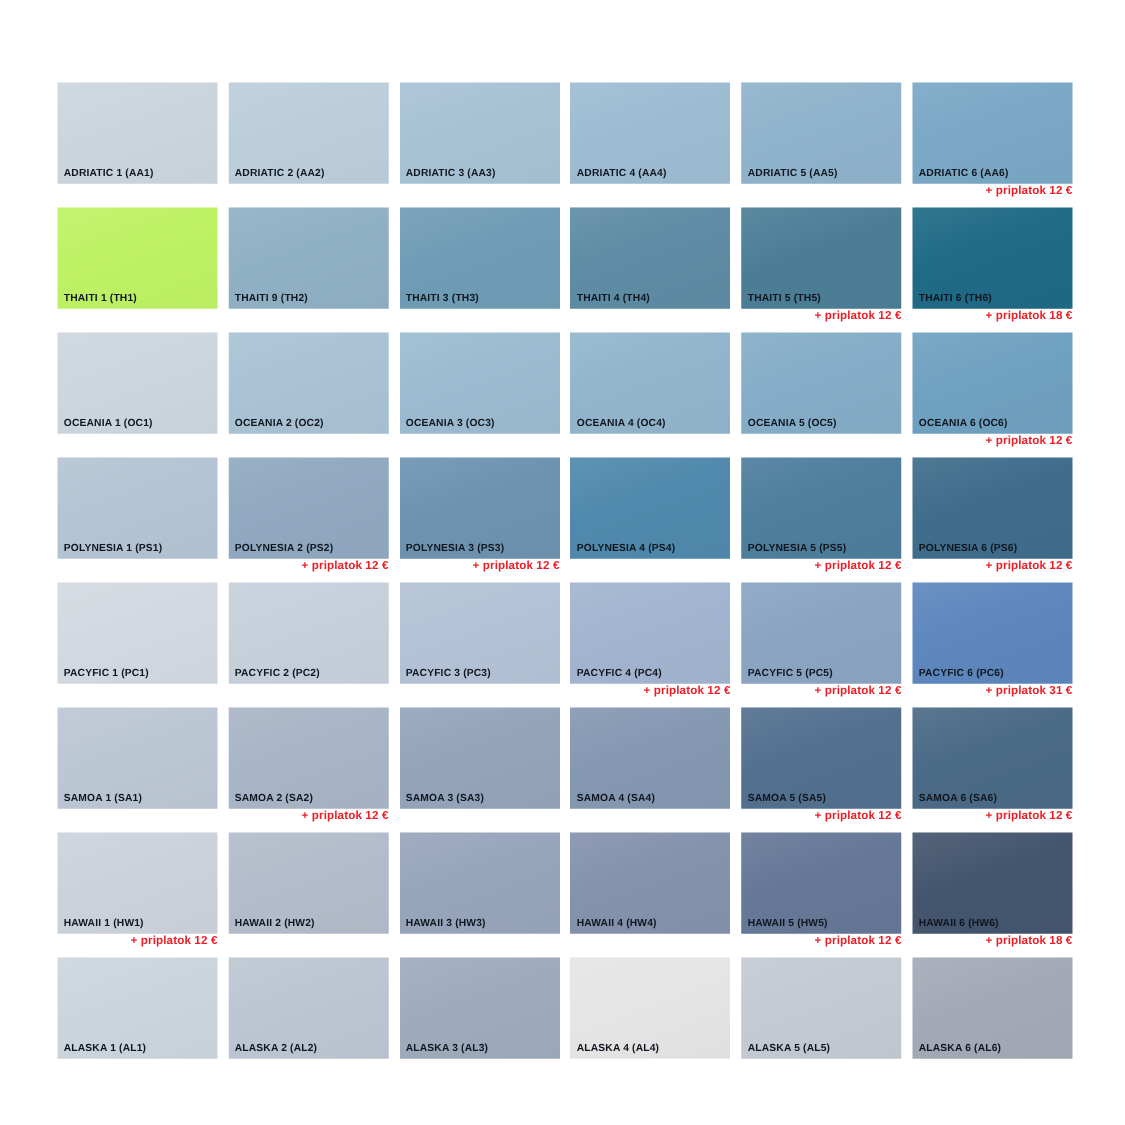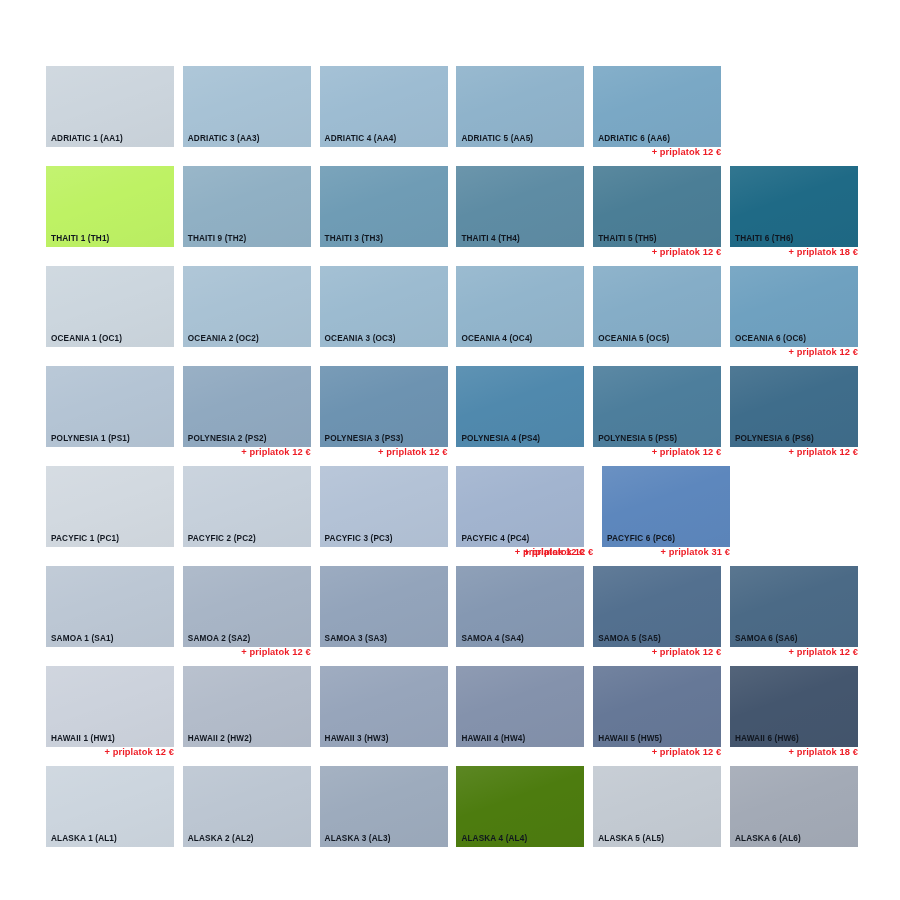--- a/index.html
+++ b/index.html
@@ -88,20 +88,25 @@
 
 <div id="chart">
   <div class="grid" id="grid">
       <div class="row">
         <div class="cell">
           <div class="swatch" style="background: rgb(204, 213, 221);">
             <span class="swatch-label">ADRIATIC 1 (AA1)</span>
           </div>
         </div>
         <div class="cell">
+          <div class="swatch" style="background: rgb(188, 206, 219);">
+            <span class="swatch-label">ADRIATIC 2 (AA2)</span>
+          </div>
+        </div>
+        <div class="cell">
           <div class="swatch" style="background: rgb(167, 194, 213);">
             <span class="swatch-label">ADRIATIC 3 (AA3)</span>
           </div>
         </div>
         <div class="cell">
           <div class="swatch" style="background: rgb(157, 188, 210);">
             <span class="swatch-label">ADRIATIC 4 (AA4)</span>
           </div>
         </div>
         <div class="cell">
@@ -235,20 +240,23 @@
             <span class="swatch-label">PACYFIC 3 (PC3)</span>
           </div>
         </div>
         <div class="cell">
           <div class="swatch" style="background: rgb(162, 180, 207);">
             <span class="swatch-label">PACYFIC 4 (PC4)</span>
           </div>
           <span class="surcharge">+ priplatok 12 €</span>
         </div>
         <div class="cell">
+          <div class="swatch" style="background: rgb(138, 164, 194);">
+            <span class="swatch-label">PACYFIC 5 (PC5)</span>
+          </div>
           <span class="surcharge">+ priplatok 12 €</span>
         </div>
         <div class="cell">
           <div class="swatch" style="background: rgb(93, 135, 189);">
             <span class="swatch-label">PACYFIC 6 (PC6)</span>
           </div>
           <span class="surcharge">+ priplatok 31 €</span>
         </div>
       </div>
       <div class="row">
@@ -331,21 +339,21 @@
           <div class="swatch" style="background: rgb(188, 198, 210);">
             <span class="swatch-label">ALASKA 2 (AL2)</span>
           </div>
         </div>
         <div class="cell">
           <div class="swatch" style="background: rgb(157, 171, 189);">
             <span class="swatch-label">ALASKA 3 (AL3)</span>
           </div>
         </div>
         <div class="cell">
-          <div class="swatch" style="background: #4d7c0f;">
+          <div class="swatch" style="background: #e5e5e5;">
             <span class="swatch-label">ALASKA 4 (AL4)</span>
           </div>
         </div>
         <div class="cell">
           <div class="swatch" style="background: rgb(195, 202, 210);">
             <span class="swatch-label">ALASKA 5 (AL5)</span>
           </div>
         </div>
         <div class="cell">
           <div class="swatch" style="background: rgb(163, 170, 182);">

